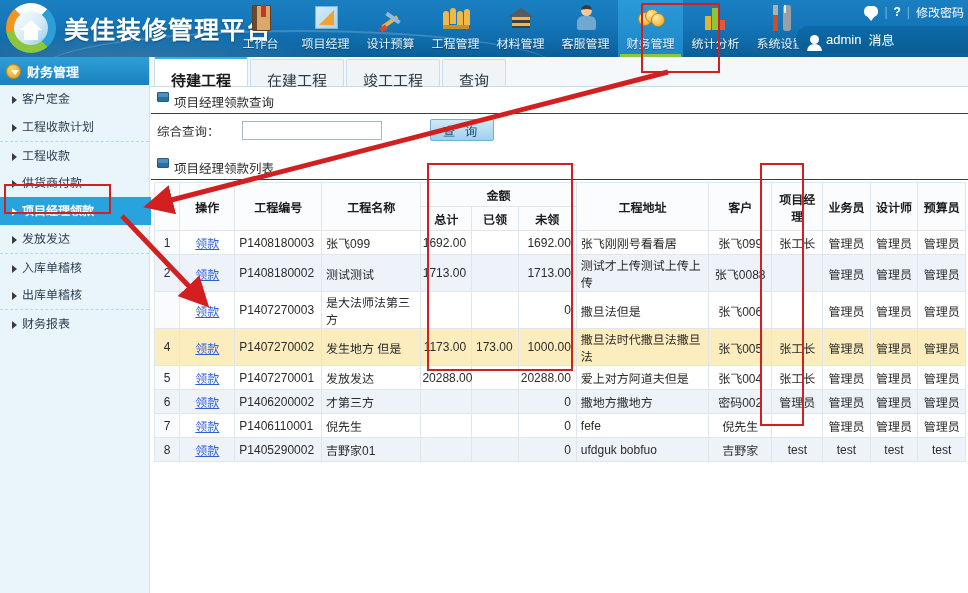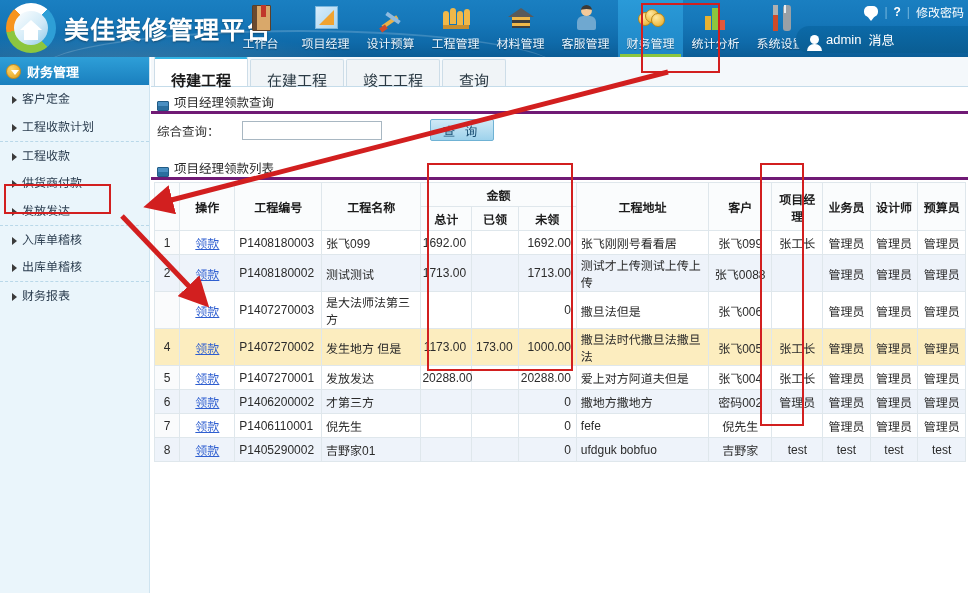--- a/index.html
+++ b/index.html
@@ -165,23 +165,23 @@
   .tab {
     height:27px; line-height:26px; padding:8px 16px; font-size:15px; color:#2b3a44;
     background:#f0f4f7; border:1px solid #cddde8; border-bottom:none;
     margin-right:2px; cursor:pointer; border-radius:2px 2px 0 0;text-align:right;
   }
   .tab.active {
     background:#ffffff; font-weight:bold; height:29px; line-height:27px;
     border-top:2px solid #32b5e5; color:#1a1a1a;
   }
   .panel-title {
-    height:22px; display:flex; align-items:flex-end; gap:5px;
+    height:22px; display:flex; align-items:flex-start; gap:5px;
     padding-left:6px; margin-top:5px; font-size:12.5px; color:#2a2a2a;
-    border-bottom:3px solid #701a75;
+    border-bottom:1px solid #701a75;
   }
   .panel-title .bicon {
     width:12px; height:10px; background:linear-gradient(to bottom,#4a8fc2 0 50%,#2b6f9f 50% 100%);
     border:1px solid #215c86; border-radius:1px;
   }
   .queryrow {
     height:32px; display:flex; align-items:center; padding-left:6px; gap:22px;
   }
   .queryrow label { font-size:12.5px; color:#333; }
   .q-input {
@@ -344,20 +344,23 @@
     </div>
     <ul class="side-list">
       <li class="side-item">
         <span>客户定金</span></li>
       <li class="side-item">
         <span>工程收款计划</span></li>
       <li class="side-item sep-top">
         <span>工程收款</span></li>
       <li class="side-item">
         <span>供货商付款</span></li>
+      <li class="side-item selected">
+        <span>项目经理领款</span>
+        <span class="tag-tail"></span></li>
       <li class="side-item">
         <span>发放发达</span></li>
       <li class="side-item sep-top">
         <span>入库单稽核</span></li>
       <li class="side-item">
         <span>出库单稽核</span></li>
       <li class="side-item sep-top">
         <span>财务报表</span></li>
     </ul>
   </div>

